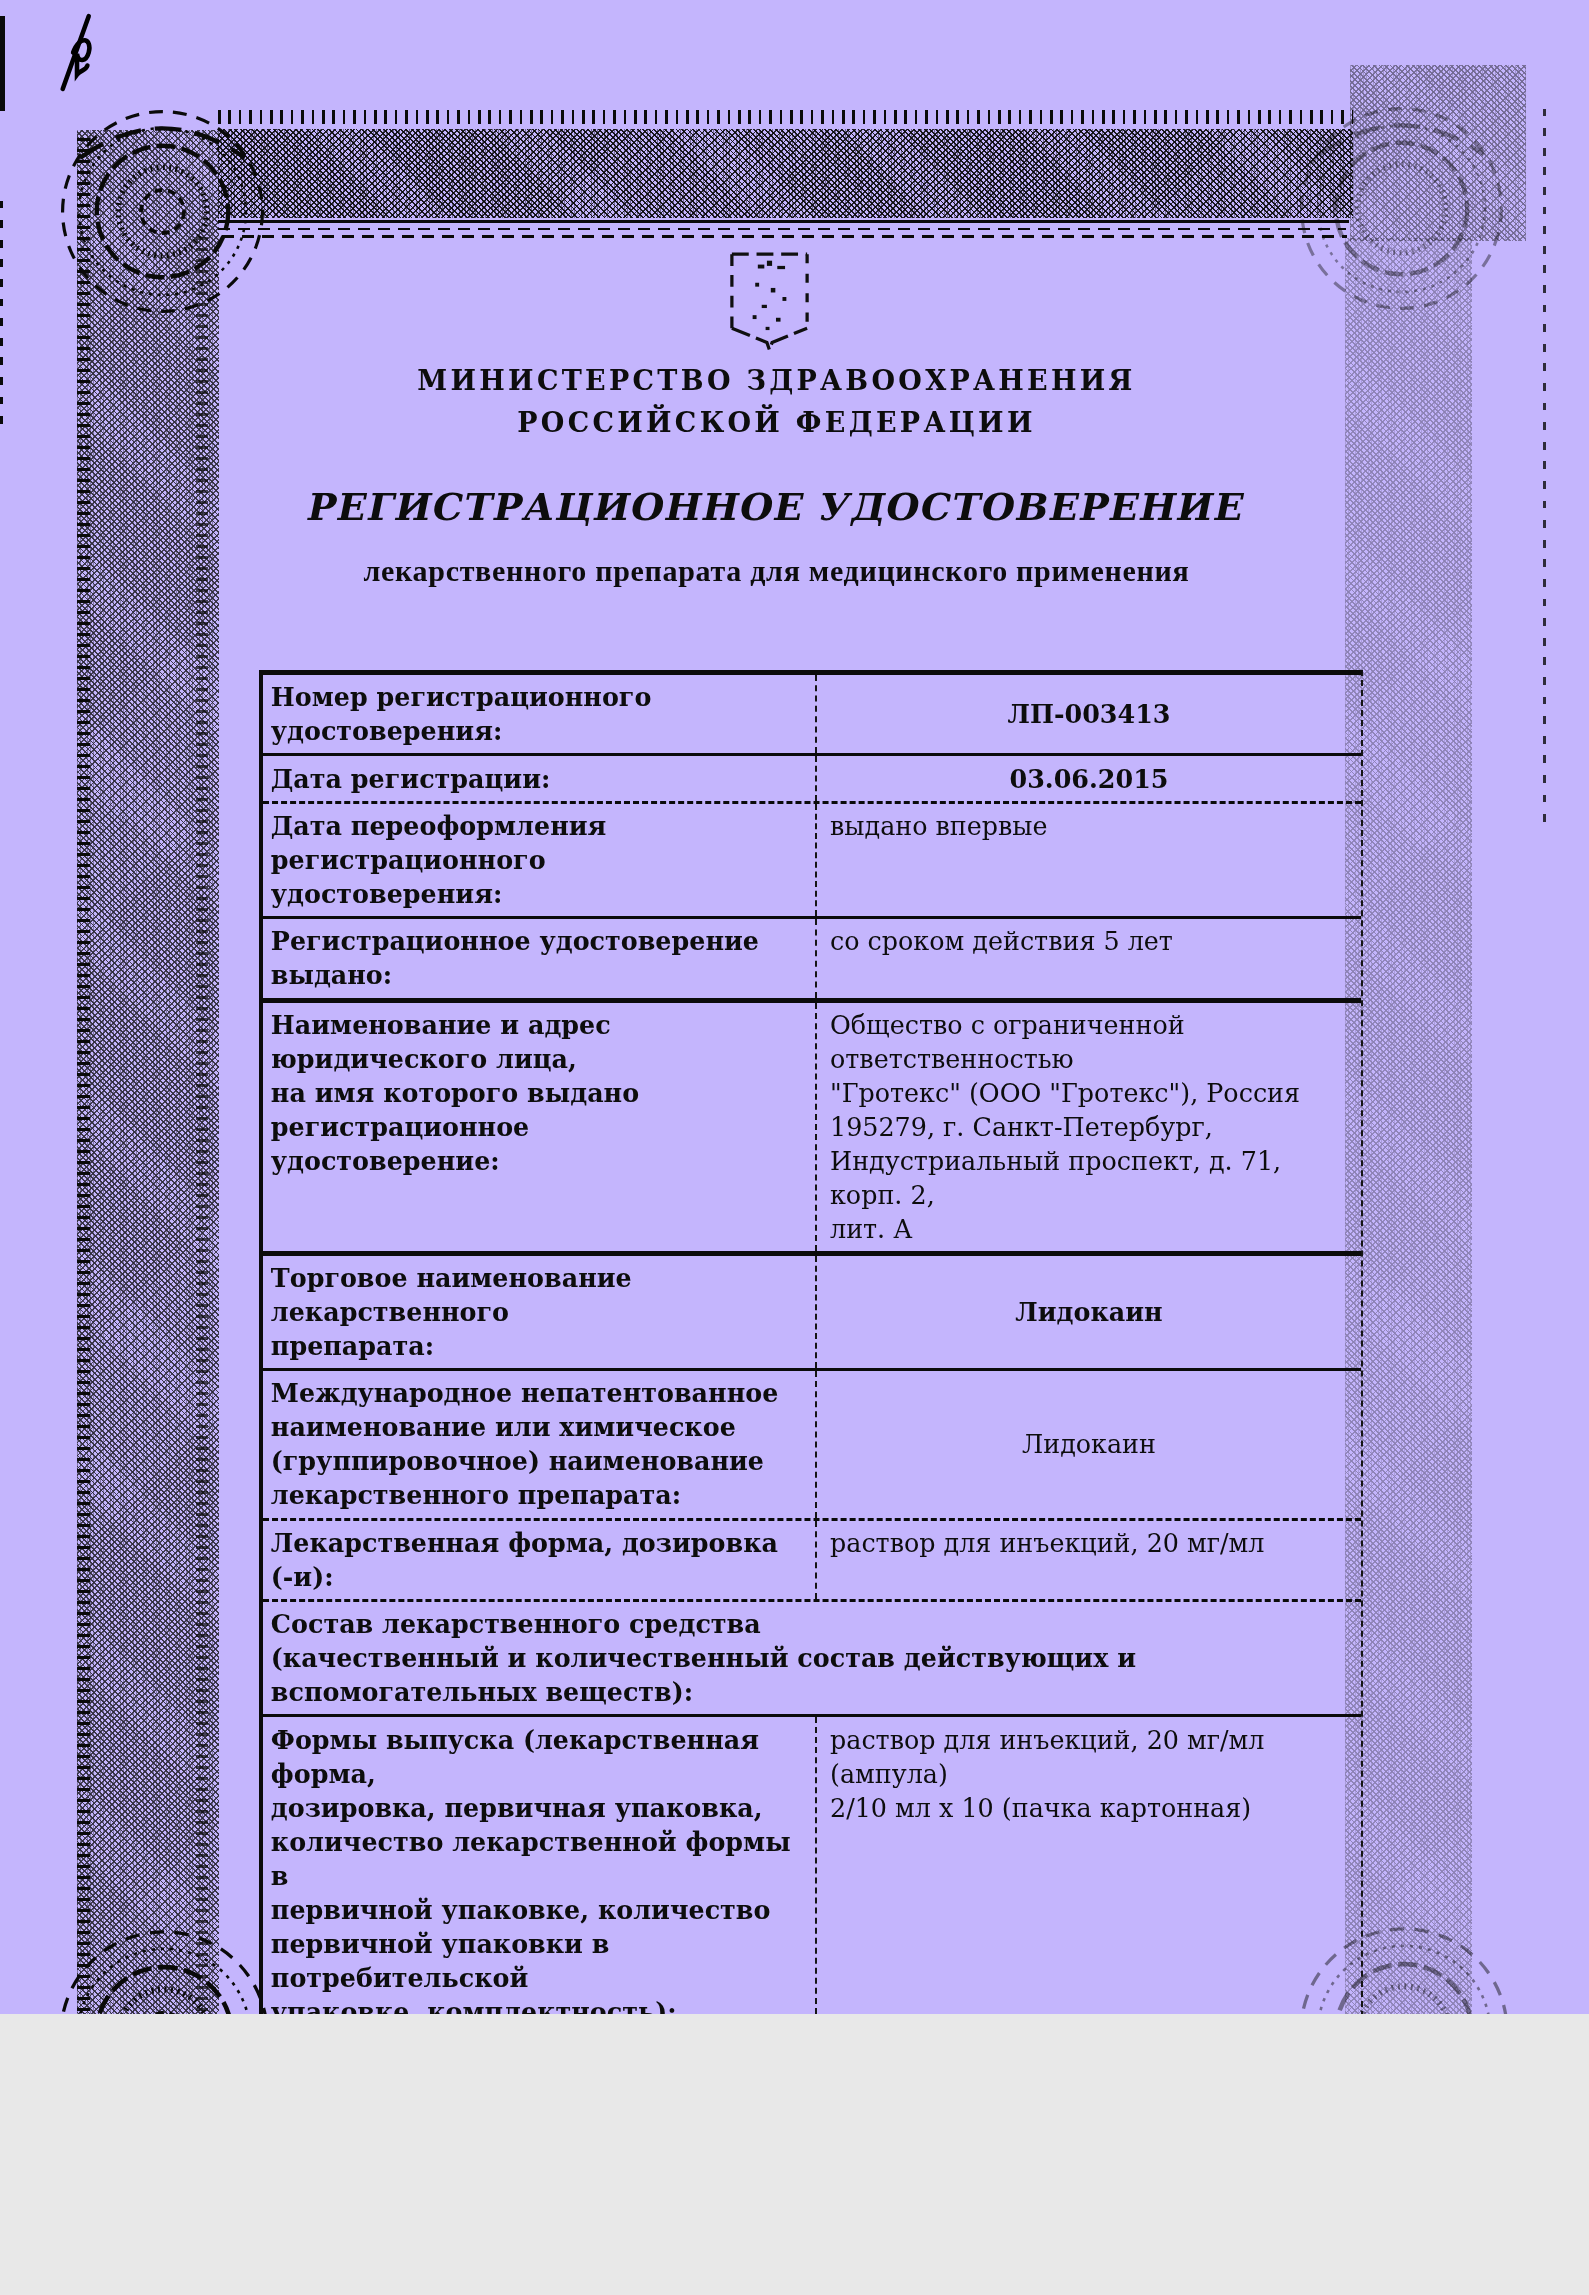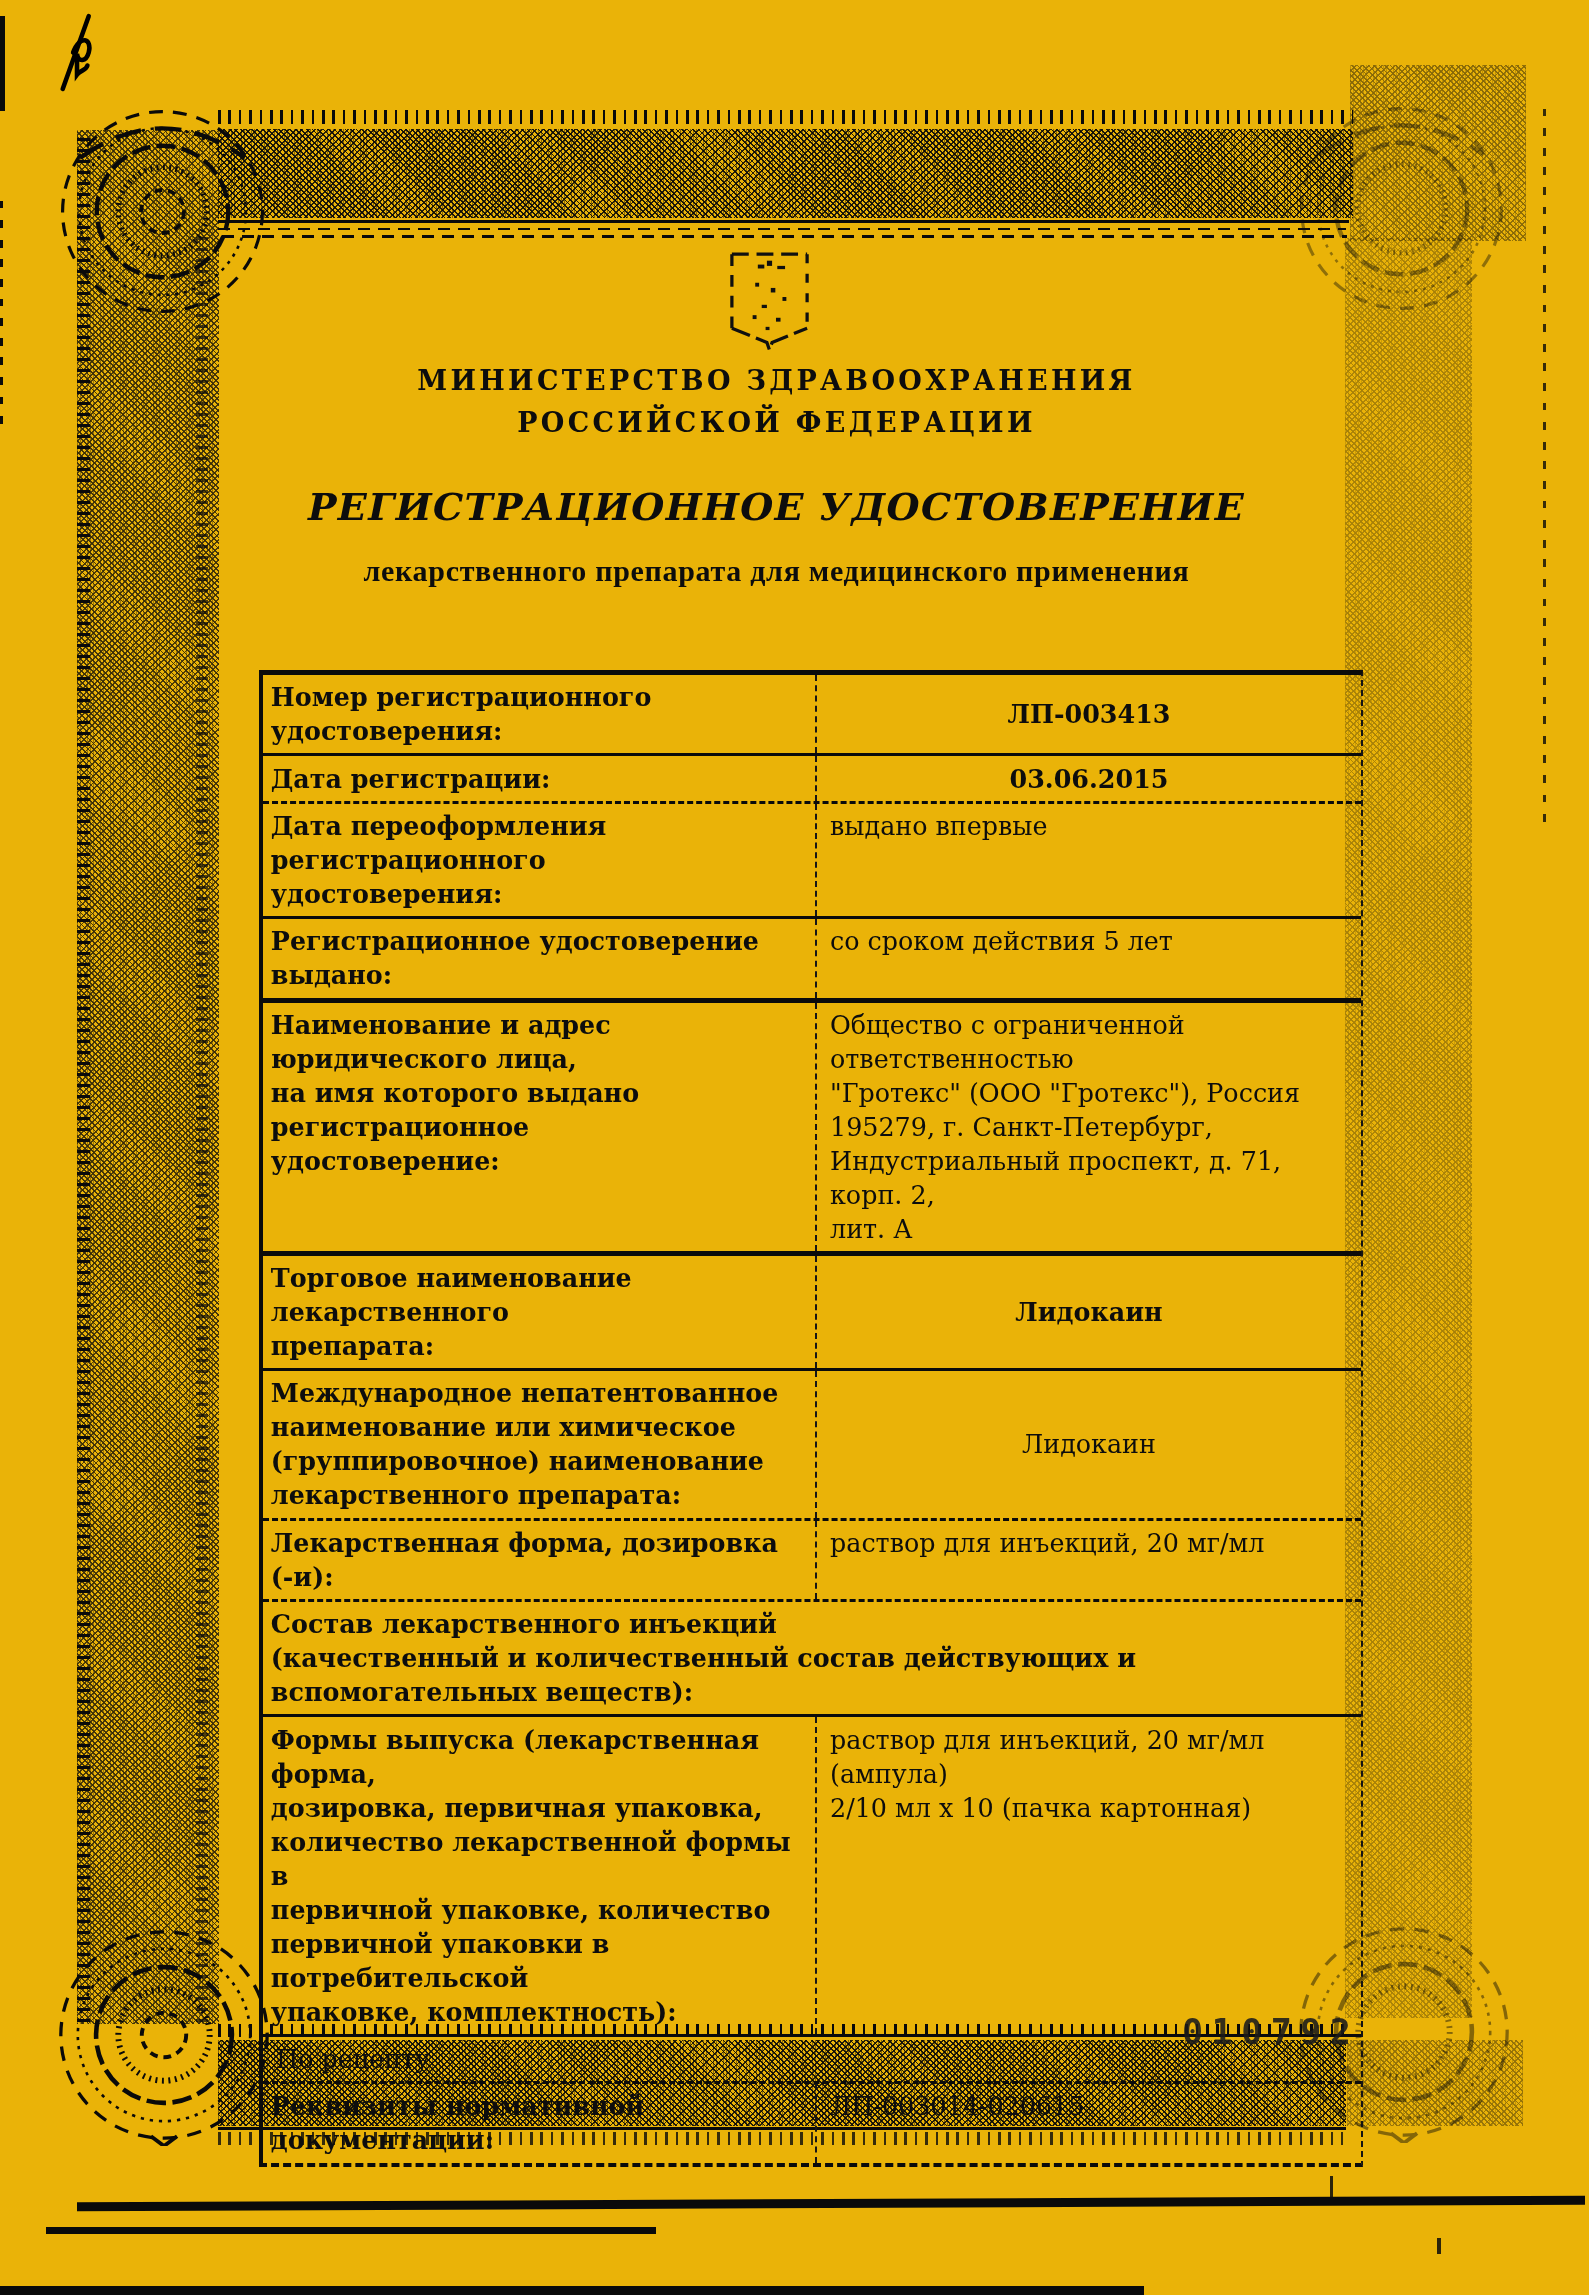--- a/index.html
+++ b/index.html
@@ -1,17 +1,17 @@
 <!DOCTYPE html>
 <html style="font-size:10.4px"><head>
 <meta charset="utf-8">
 <style>
   html,body{margin:0;padding:0;background:#e8e8e8;}
   .page{
-    position:relative;width:1590px;height:2295px;background:#eab308;
+    position:relative;width:1590px;height:2014px;background:#c4b5fd;
     font-family:"DejaVu Serif","Liberation Serif",serif;color:#0d0d0d;overflow:hidden;
   }
   .abs{position:absolute;}
   
   .speckle{
     background-image:
       repeating-linear-gradient(45deg, rgba(8,8,8,.9) 0 1.3px, transparent 1.3px 3.9px),
       repeating-linear-gradient(-45deg, rgba(8,8,8,.85) 0 1.3px, transparent 1.3px 4.6px),
       repeating-linear-gradient(90deg, rgba(8,8,8,.45) 0 0.7px, transparent 0.7px 3.3px);
   }
@@ -202,21 +202,21 @@
 лекарственного препарата:</div>
       <div class="cell value vc">Лидокаин</div>
     </div>
 
     <div class="trow dash" style="min-height:37px">
       <div class="cell label">Лекарственная форма, дозировка (-и):</div>
       <div class="cell value vl">раствор для инъекций, 20 мг/мл</div>
     </div>
 
     <div class="trow dash" style="min-height:76px">
-      <div class="cell full bold">Состав лекарственного инъекций
+      <div class="cell full bold">Состав лекарственного средства
 (качественный и количественный состав действующих и вспомогательных веществ):</div>
     </div>
 
 
     <div class="trow" style="min-height:201px">
       <div class="cell label">Формы выпуска (лекарственная форма,
 дозировка, первичная упаковка,
 количество лекарственной формы в
 первичной упаковке, количество
 первичной упаковки в потребительской

